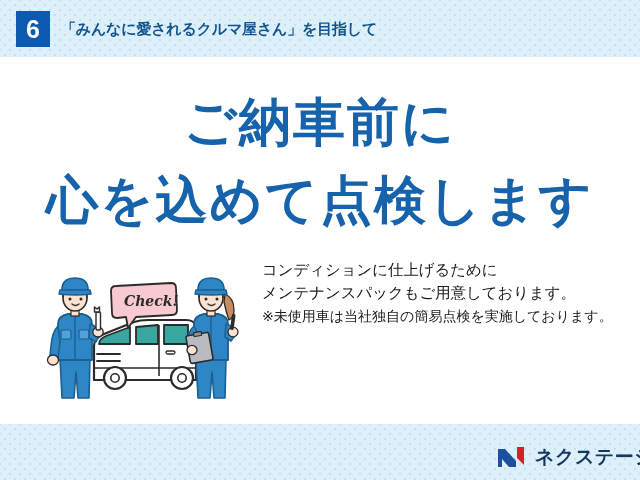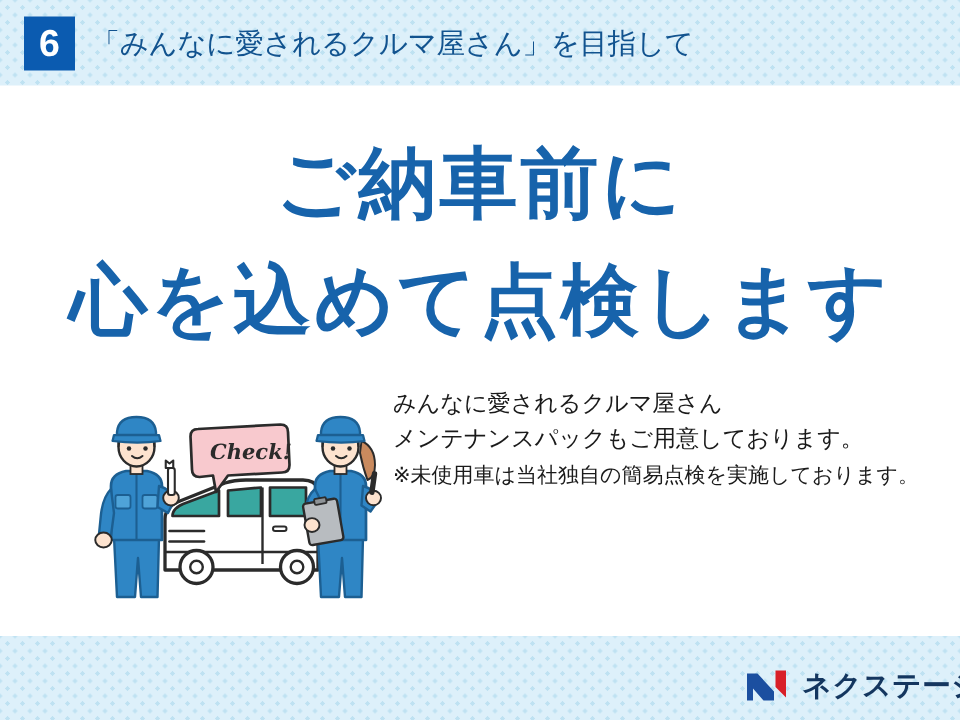--- a/index.html
+++ b/index.html
@@ -58,22 +58,22 @@
     color: #ffffff;
     font-size: 25px;
     font-weight: bold;
     display: flex;
     align-items: center;
     justify-content: center;
     line-height: 1;
     letter-spacing: 0;
   }
   .header-title {
-    font-size: 19px;
-    font-weight: normal;
+    font-size: 15px;
+    font-weight: bold;
     color: #12538f;
     white-space: nowrap;
     letter-spacing: -0.2px;
   }
   
   .headline {
     position: absolute;
     left: 0;
     width: 640px;
     text-align: center;
@@ -107,21 +107,21 @@
   .body-note {
     font-size: 14px;
     line-height: 22px;
     white-space: nowrap;
     margin-top: 1px;
     font-weight: 500;
   }
   
   .illustration {
     position: absolute;
-    left: 62px;
+    left: 46px;
     top: 272px;
     width: 200px;
     height: 128px;
   }
   
   .footer-logo {
     position: absolute;
     top: 444px;
     left: 497px;
     display: flex;
@@ -153,21 +153,21 @@
 
   <div class="header-row">
     <div class="num-badge">6</div>
     <div class="header-title">「みんなに愛されるクルマ屋さん」を目指して</div>
   </div>
 
   <div class="headline headline-1">ご納車前に</div>
   <div class="headline headline-2">心を込めて点検します</div>
 
   <div class="body-copy">
-    <div class="body-line">みんなに愛されるクルマ屋さん</div>
+    <div class="body-line">コンディションに仕上げるために</div>
     <div class="body-line">メンテナンスパックもご用意しております。</div>
     <div class="body-note">※未使用車は当社独自の簡易点検を実施しております。</div>
   </div>
 
   <div class="illustration">
     <svg viewBox="0 0 200 128" width="200" height="128" xmlns="http://www.w3.org/2000/svg">
 
       <g>
 
         <path d="M48 108 L48 74 Q48 66 58 62 L88 50 Q94 48 102 48 L140 48 Q148 48 150 54 L150 108 Z" fill="#ffffff" stroke="#2b2b2b" stroke-width="2.2" stroke-linejoin="round"></path>

